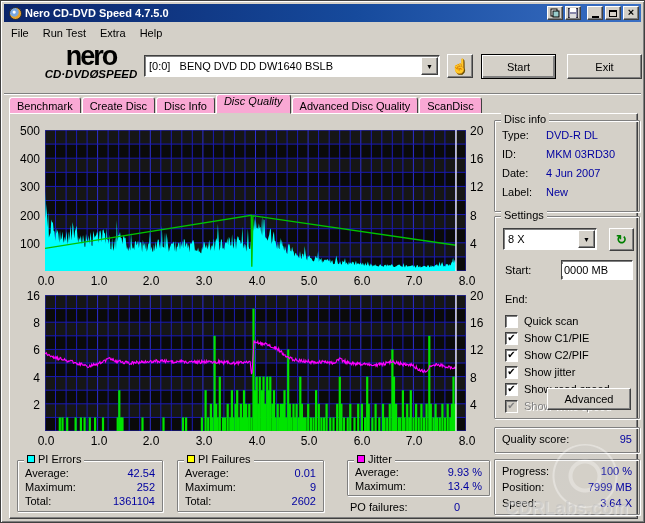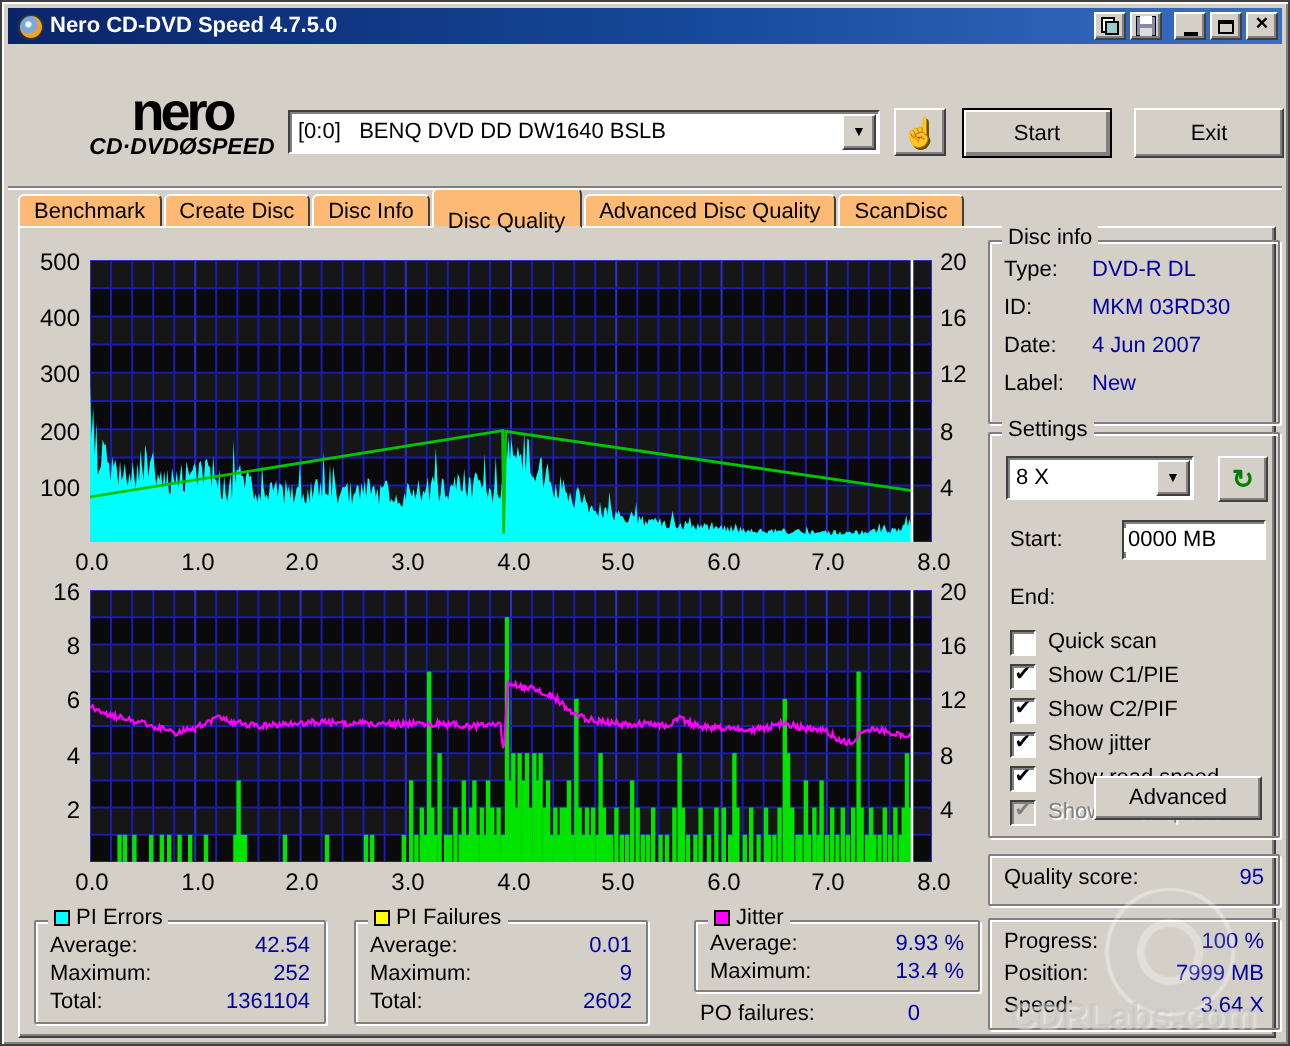--- a/index.html
+++ b/index.html
@@ -44,24 +44,24 @@
   .cmdbtn{position:absolute;top:12px;height:25px;background:#d4d0c8;border:1px solid;
     border-color:#fff #404040 #404040 #fff;box-shadow:inset -1px -1px 0 #808080;
     display:flex;align-items:center;justify-content:center;font-size:11px;}
   #start-btn{left:477px;width:75px;border:1px solid #000;
     box-shadow:inset 1px 1px 0 #fff,inset -1px -1px 0 #808080,inset -2px -2px 0 #808080;}
   #exit-btn{left:563px;width:75px;}
   #toolbar-sep{position:absolute;left:3px;top:92px;right:3px;height:2px;
     border-top:1px solid #808080;border-bottom:1px solid #fff;}
   
   #tabbar{position:absolute;left:8px;top:95px;height:18px;display:flex;align-items:flex-end;}
-  .tab{height:17px;padding:2px 7px 0 7px;margin-right:1px;background:#fdba74;
+  .tab{height:17px;padding:2px 7px 0 7px;margin-right:1px;background:#f9a8d4;
     border:1px solid;border-color:#fff #404040 #d4d0c8 #fff;
     border-top-left-radius:3px;border-top-right-radius:3px;white-space:nowrap;}
-  .tab.active{height:20px;padding-top:10px;position:relative;z-index:5;margin-top:-3px;}
+  .tab.active{height:20px;padding-top:0;position:relative;z-index:5;margin-top:-3px;font-style:italic;}
   
   #page{position:absolute;left:8px;top:112px;width:629px;height:406px;background:#d4d0c8;
     border:1px solid;border-color:#fff #404040 #404040 #fff;box-shadow:inset -1px -1px 0 #808080;}
   
   .chart{position:absolute;left:2px;width:478px;height:172px;}
   #chart1{top:14px;} #chart2{top:179px;}
   .plot{position:absolute;background:#000;}
   .ticklabel{position:absolute;font-size:12px;color:#000;white-space:nowrap;}
   .tl-left{text-align:right;width:28px;}
   
@@ -124,20 +124,26 @@
         <div class="min-glyph"></div>
       </div>
     <div class="tbtn">
         <div class="max-glyph"></div>
       </div>
     <div class="tbtn">
         <span class="x-glyph">×</span>
       </div>
   </div>
 
+  <div id="menubar">
+    <span class="menu-item">File</span>
+    <span class="menu-item">Run Test</span>
+    <span class="menu-item">Extra</span>
+    <span class="menu-item">Help</span>
+  </div>
 
   <div id="toolbar">
     <div id="logo">
       <div id="logo-line1">nero</div>
       <div id="logo-line2">CD·DVDØSPEED</div>
     </div>
     <div id="drive-select">
       <div id="drive-text">[0:0]   BENQ DVD DD DW1640 BSLB</div>
       <div class="ddbtn">
           <span>▼</span>

